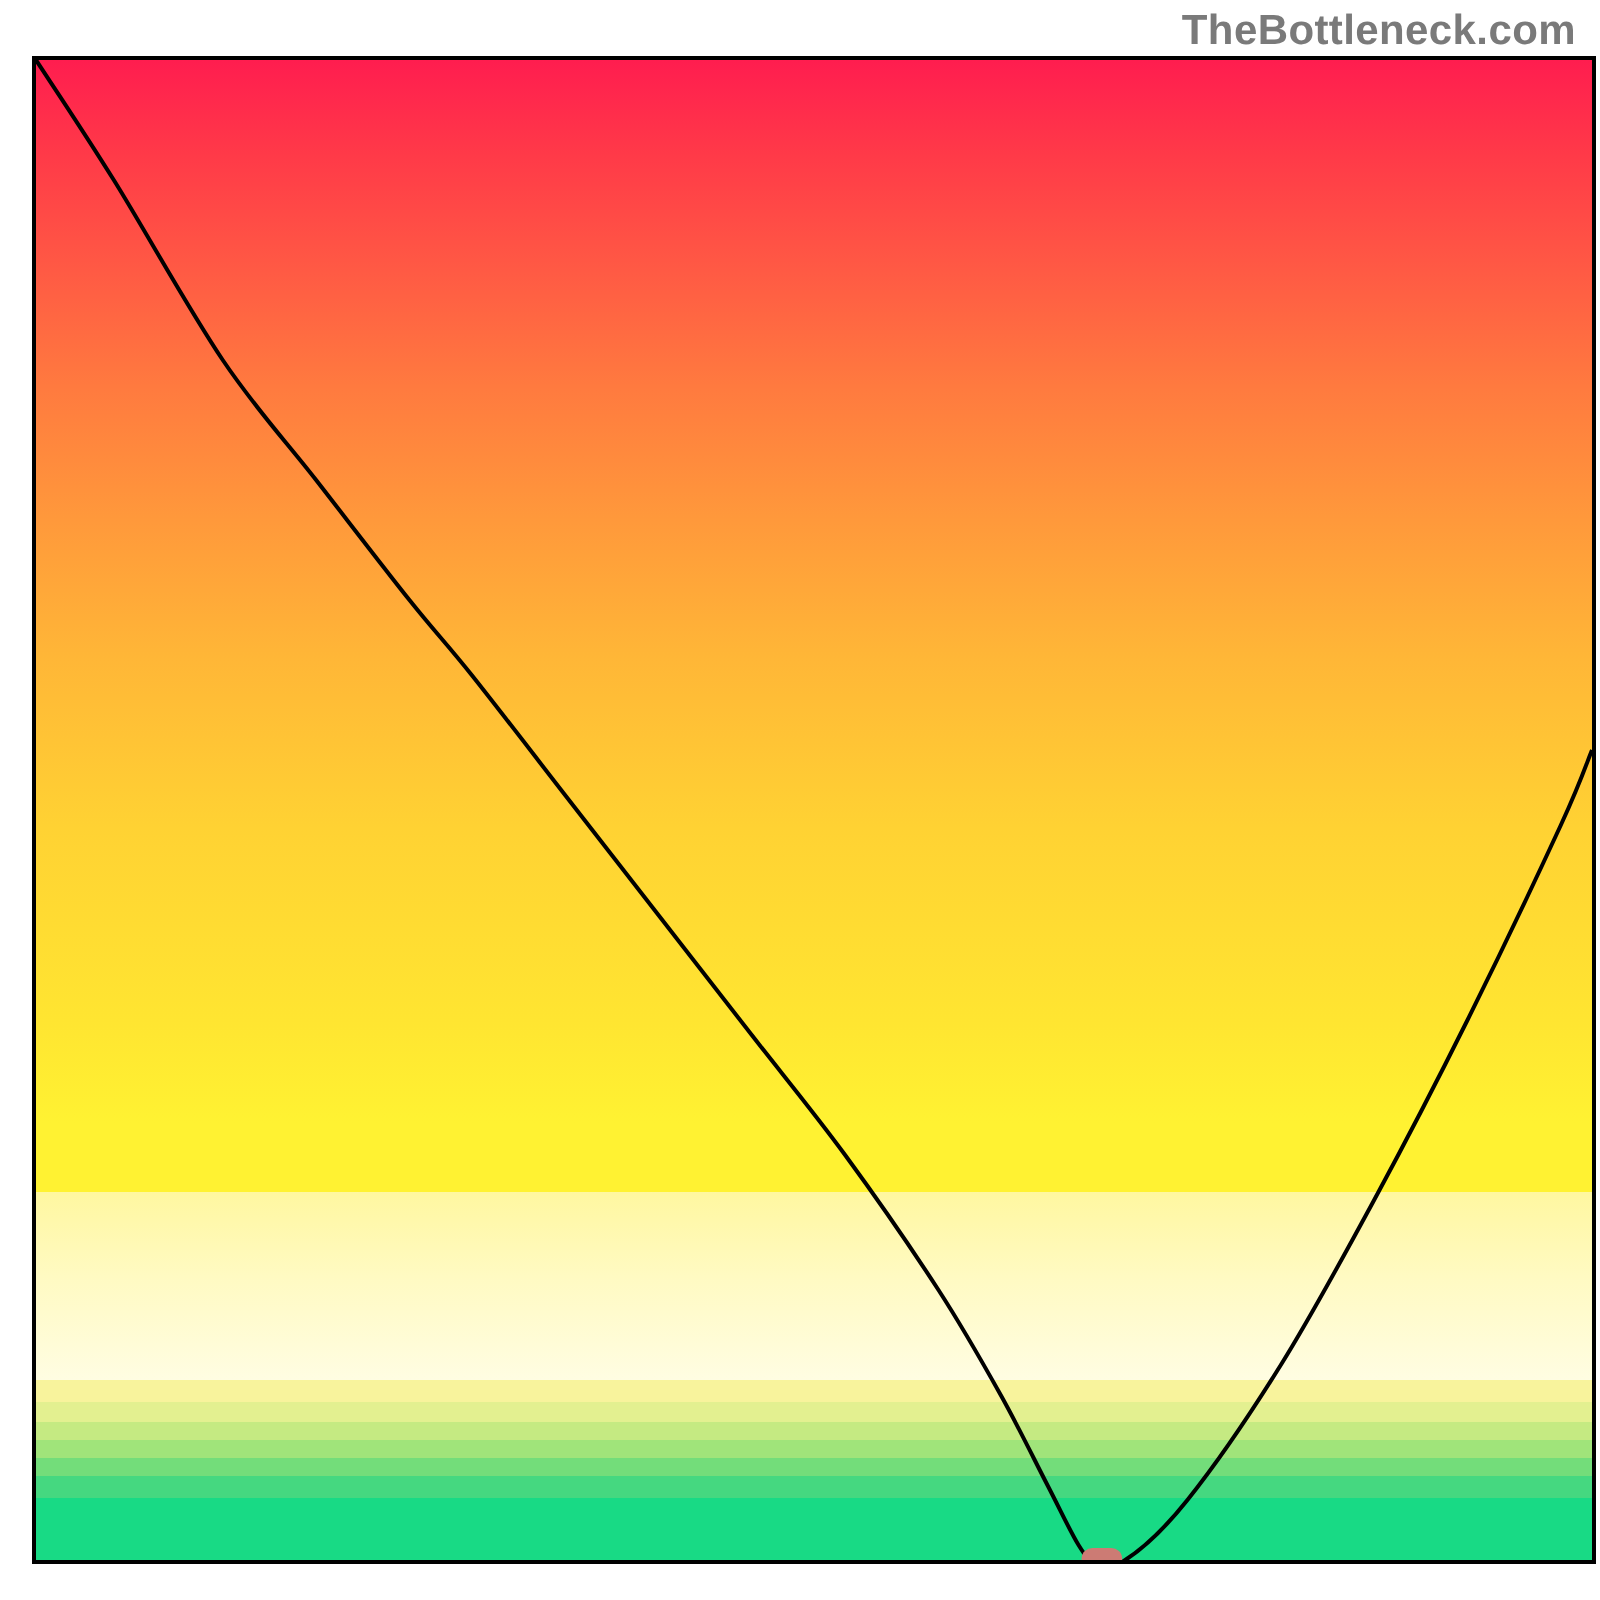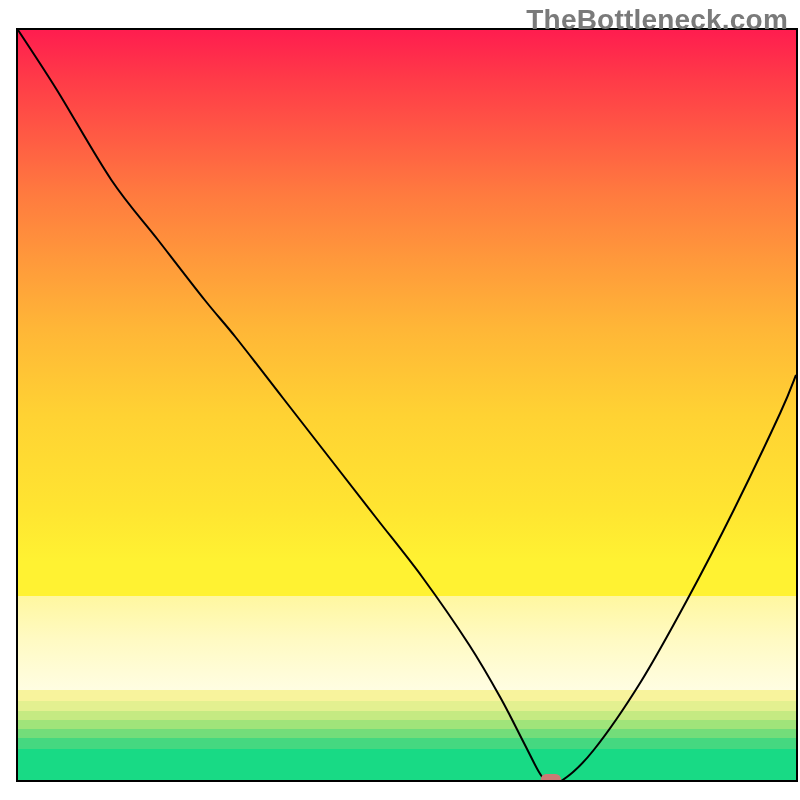--- a/index.html
+++ b/index.html
@@ -13,21 +13,21 @@
   }
   .container {
     position: relative;
     width: 800px;
     height: 800px;
   }
   .watermark {
     position: absolute;
     top: 4px;
     right: 12px;
-    font-size: 28px;
+    font-size: 21px;
     font-weight: 600;
     color: #7a7a7a;
     letter-spacing: 0.2px;
     z-index: 5;
   }
   
   .plot {
     position: absolute;
     left: 16px;
     top: 28px;

